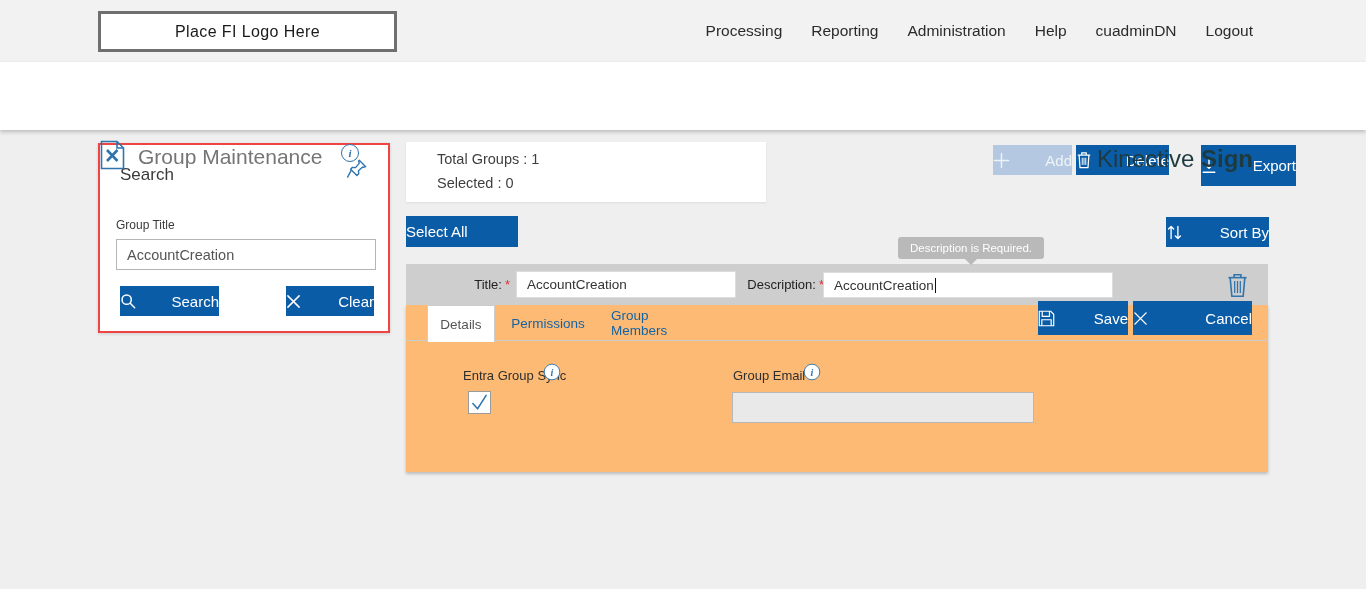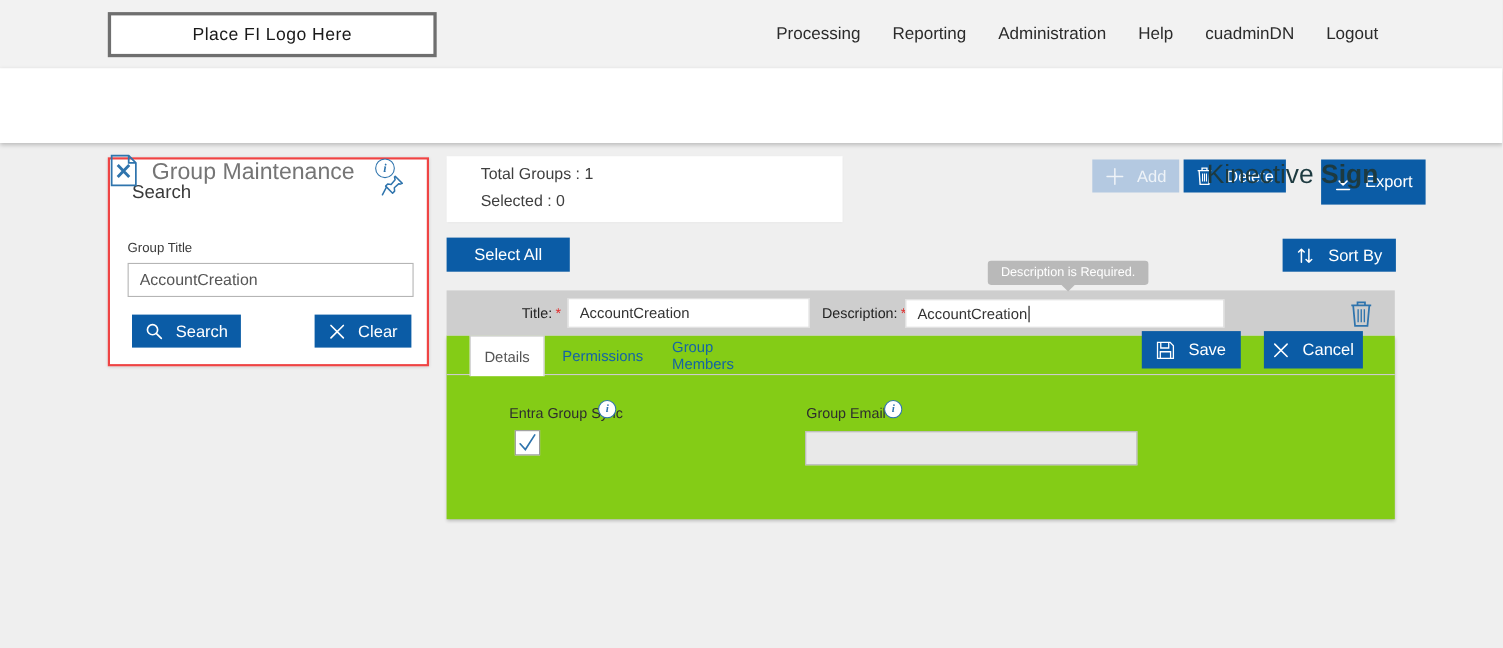--- a/index.html
+++ b/index.html
@@ -20,21 +20,21 @@
   .doc-icon { position:absolute; left:100px; top:78px; }
   .page-title { position:absolute; left:138px; top:83px; font-size:21px; font-weight:400; color:#757575; }
   .info-badge { display:inline-flex; align-items:center; justify-content:center; width:18px; height:18px;
     border:1px solid #2f74ad; border-radius:50%; color:#2f74ad; font-family:"Liberation Serif", serif;
     font-style:italic; font-weight:700; font-size:11px; background:#fff; }
   .title-info { position:absolute; left:341px; top:82px; }
   .brand { position:absolute; right:113px; top:83px; font-size:24px; color:#1d3a40; white-space:nowrap; }
   .brand b { font-weight:700;text-align:center; }
 
   
-  .btn { position:absolute; display:flex; align-items:center; justify-content:center; gap:12px;
+  .btn { position:absolute; display:flex; align-items:center; justify-content:space-between; gap:12px;
     background:#0b5ca6; color:#fff; font-size:15px; cursor:pointer; user-select:none; white-space:nowrap; }
   .btn svg { flex:0 0 auto; }
   .btn.disabled { background:#b4c9e1; color:#eef3f8; cursor:default; }
 
   
   .search-card { position:absolute; left:98px; top:143px; width:292px; height:190px; background:#fff;
     border:2px solid #ef4444; box-shadow:0 1px 3px rgba(0,0,0,.14); }
   .search-title { position:absolute; left:20px; top:20px; font-size:17px; color:#3a3a3a; }
   .pin-icon { position:absolute; right:20px; top:13px; color:#2f74ad; cursor:pointer; }
   .group-title-label { position:absolute; left:16px; top:73px; font-size:12px; color:#3a3a3a; }
@@ -73,33 +73,33 @@
   .lbl-title { left:0; width:104px; }
   .lbl-desc  { left:330px; width:88px; }
   .row-input { position:absolute; background:#fff; border:1px solid #dcdcdc; font-size:13.5px; color:#333;
     padding:0 10px; font-family:"Liberation Sans", sans-serif; }
   .inp-title { left:110px; top:7px; width:220px; height:27px; }
   .inp-desc  { left:417px; top:8px; width:290px; height:26px; display:flex; align-items:center; }
   .caret { display:inline-block; width:1px; height:15px; background:#111; margin-left:1px; }
   .row-trash { position:absolute; left:820px; top:8px; color:#2f74ad; cursor:pointer; }
 
   
-  .panel { position:absolute; left:406px; top:305px; width:862px; height:167px; background:#84cc16;
+  .panel { position:absolute; left:406px; top:305px; width:862px; height:167px; background:#fdba74;
     box-shadow:0 2px 3px rgba(0,0,0,.22); z-index:2; }
   .tabbar { position:absolute; left:0; top:0; width:862px; height:36px; border-bottom:1px solid #ccc; }
   .tab-active { position:absolute; left:21px; top:0; width:68px; height:37px; background:#fff;
     border:1px solid #ccc; border-bottom:none; display:flex; align-items:center; justify-content:center;
     font-size:13.5px; color:#555; cursor:pointer; }
   .tab-link { position:absolute; top:0; height:36px; display:flex; align-items:center; justify-content:center;
     font-size:13.5px; color:#1464a5; cursor:pointer; }
   .tab-permissions { left:104px; width:76px; }
   .tab-members { left:205px; width:96px; }
 
   .btn-save   { left:1038px; top:301px; width:90px; height:34px; z-index:5; }
-  .btn-cancel { left:1133px; top:301px; width:90px; height:34px; z-index:5;margin-left:16px; }
+  .btn-cancel { left:1133px; top:301px; width:119px; height:34px; z-index:5; }
 
   .field-label { position:absolute; font-size:13px; color:#2e2e2e; white-space:nowrap; }
   .lbl-entra { left:57px; top:63px; }
   .entra-info { position:absolute; left:137px; top:58px; transform:scale(.92); }
   .lbl-email { left:327px; top:63px; }
   .email-info { position:absolute; left:397px; top:58px; transform:scale(.92); }
   .checkbox { position:absolute; left:62px; top:86px; width:23px; height:23px; background:#fff;
     border:1px solid #9a9a9a; cursor:pointer; display:flex; align-items:center; justify-content:center; }
   .email-input { position:absolute; left:326px; top:87px; width:302px; height:31px; background:#e9e9e9;
     border:1px solid #b7b7b7; }

